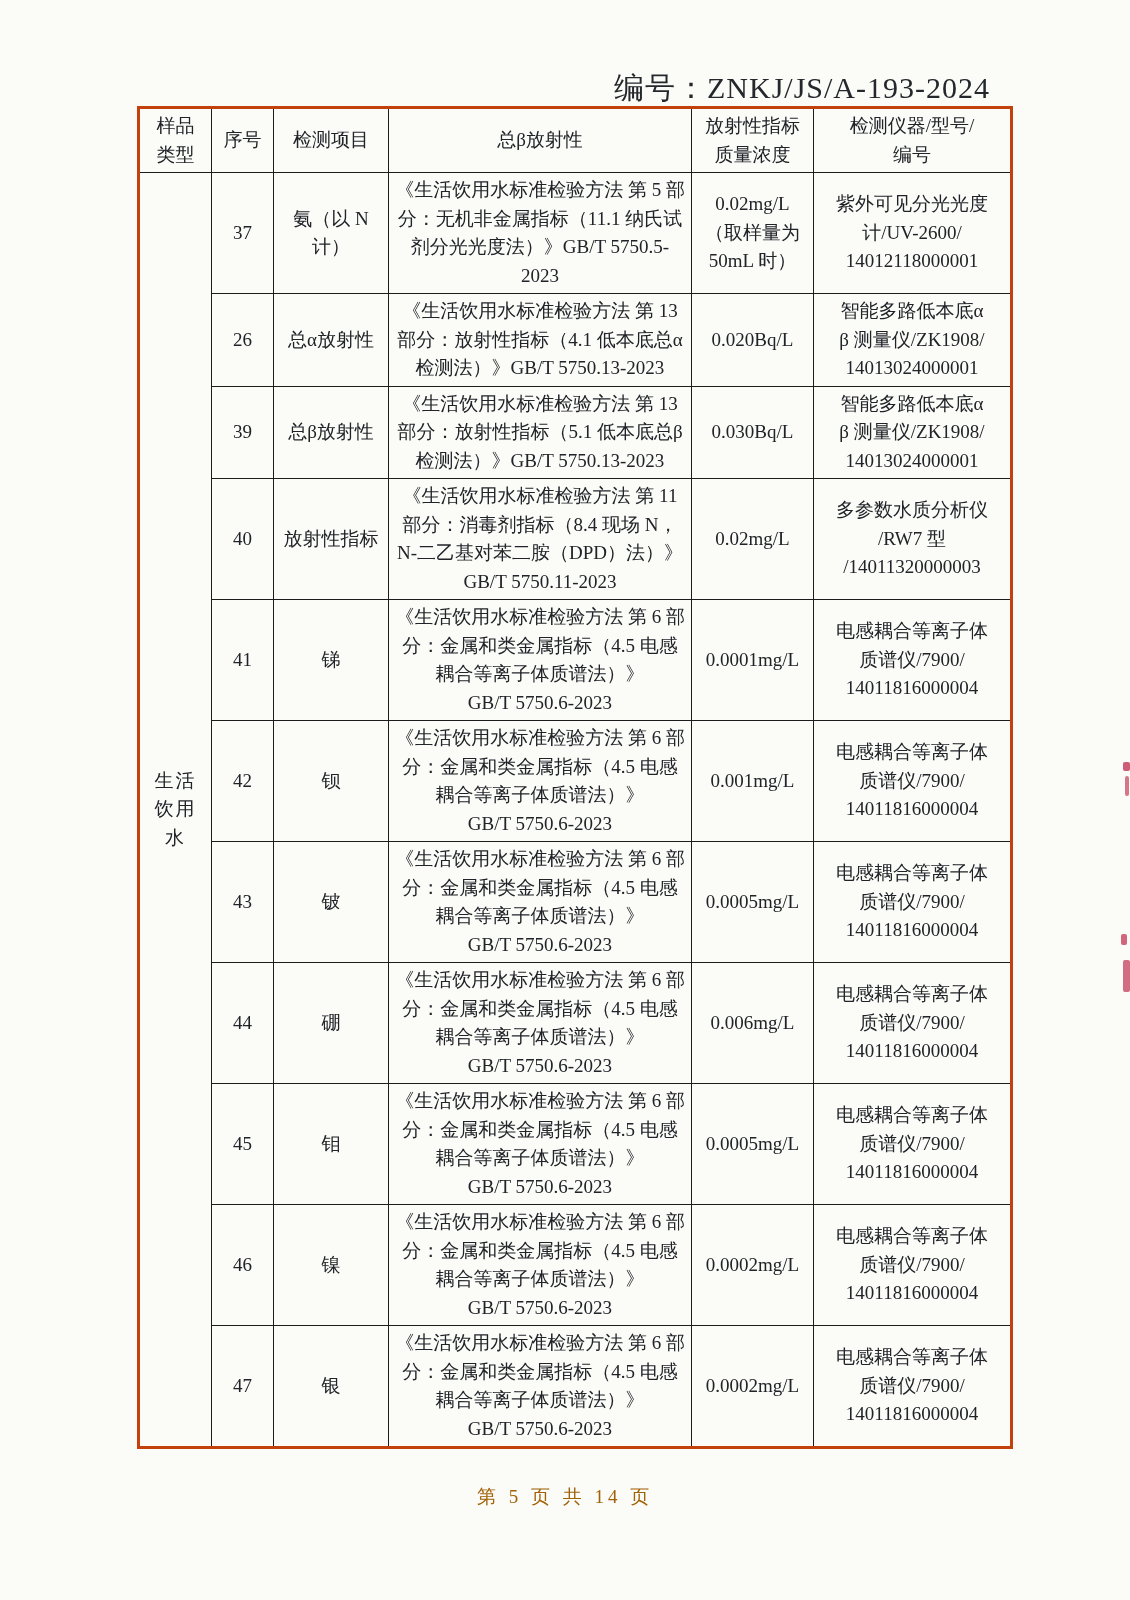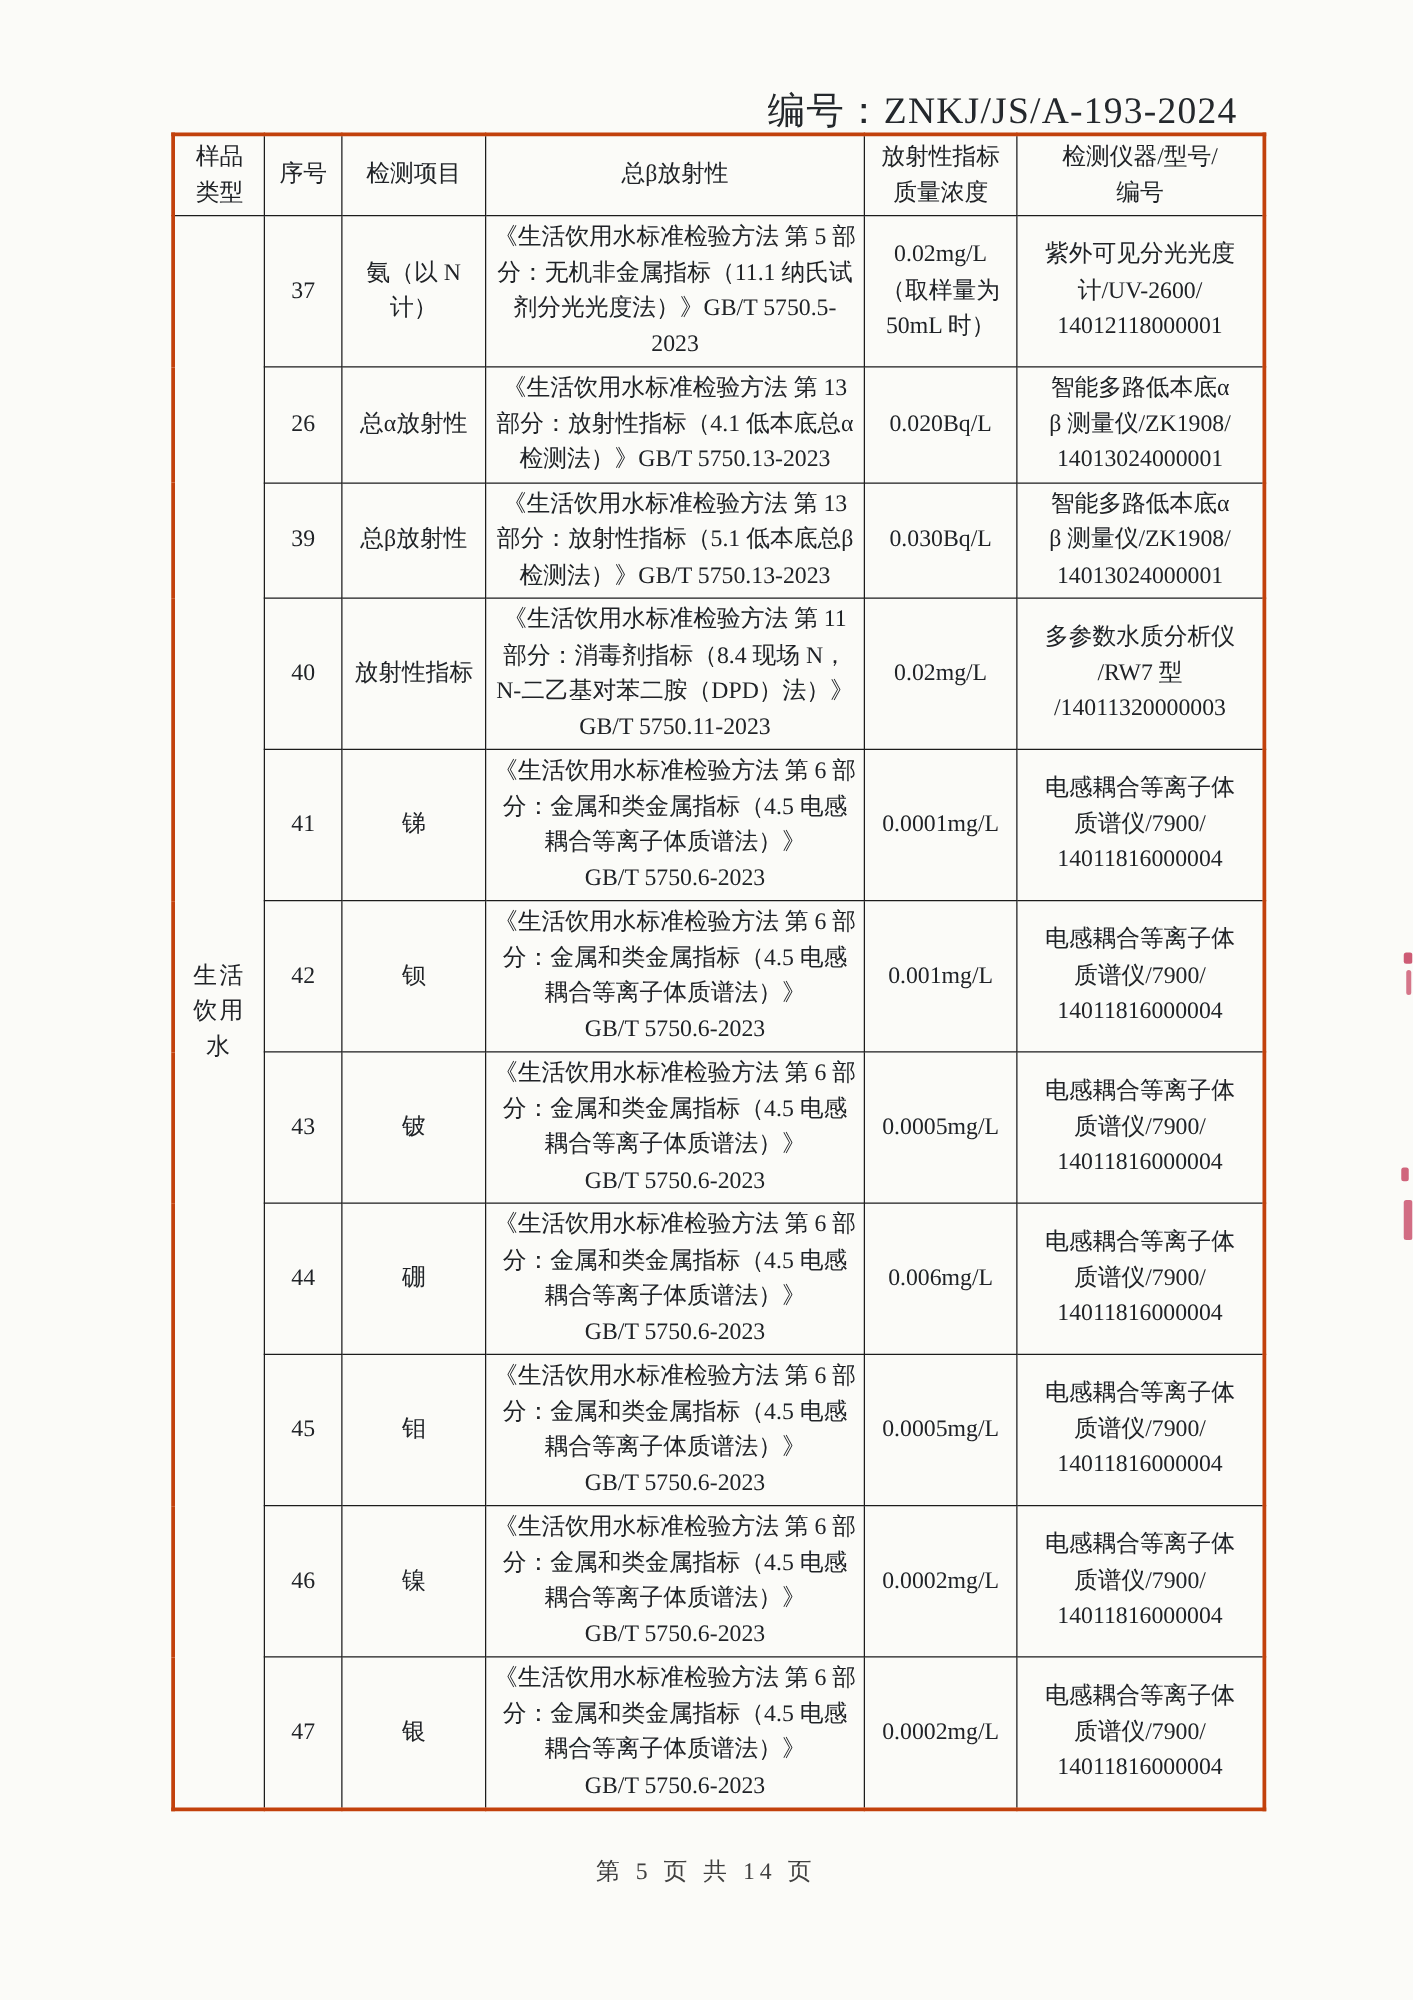--- a/index.html
+++ b/index.html
@@ -55,21 +55,21 @@
   tr.h-r39{height:86px;}
   tr.h-r40{height:120px;}
   tr.h-metal{height:118px;}
   .footer{
     position:absolute;
     top:1484px;left:0;
     width:1130px;
     text-align:center;
     font-size:19px;
     letter-spacing:4px;
-    color:#404040;
+    color:#a16207;
   }
   .red-mark{
     position:absolute;
     background:#c84a66;
     border-radius:2px;
   }
   #mark1{left:1123px;top:762px;width:7px;height:9px;opacity:.9;}
   #mark2{left:1125px;top:776px;width:4px;height:20px;opacity:.75;}
   #mark3{left:1121px;top:934px;width:6px;height:11px;opacity:.85;}
   #mark4{left:1123px;top:960px;width:7px;height:32px;opacity:.8;}

